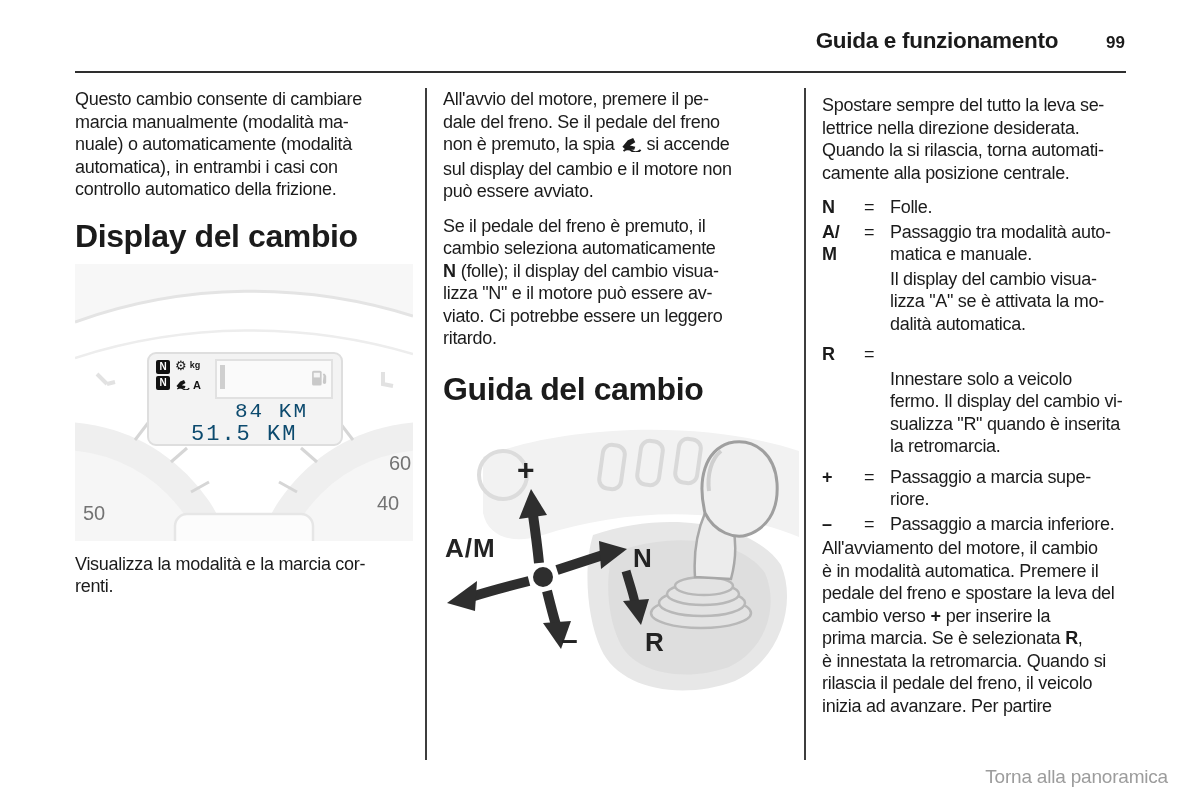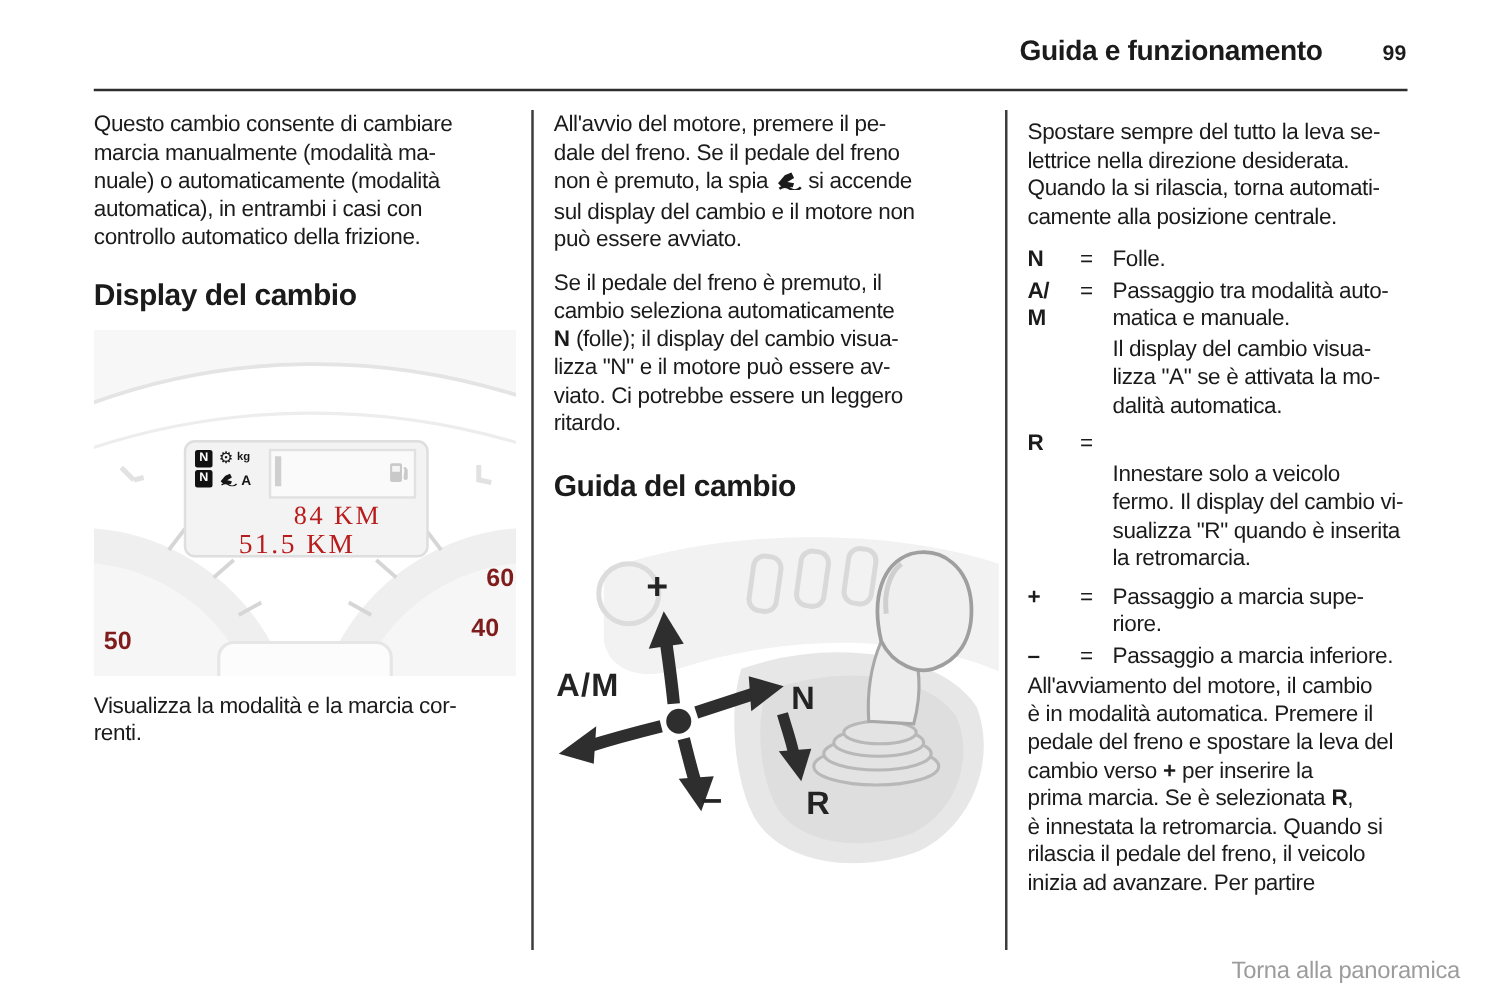--- a/index.html
+++ b/index.html
@@ -11,48 +11,48 @@
   .hdr .sec{font-weight:bold;font-size:22.5px;letter-spacing:-0.3px;}
   .hdr .pg{font-weight:bold;font-size:17px;margin-left:48px;}
   .hdr-rule{position:absolute;top:71px;left:75px;width:1051px;height:2px;background:#2e2e2e;}
   .vdiv{position:absolute;top:88px;width:2px;height:672px;background:#3d3d3d;}
   
   .col{position:absolute;top:88px;}
   #col1{left:75px;width:340px;}
   #col2{left:443px;width:358px;}
   #col3{left:822px;width:308px;}
   h1{font-size:29px;line-height:31px;letter-spacing:-0.5px;margin:6px 0 16px 0;font-weight:bold;}
-  h2{font-size:24px;line-height:27px;letter-spacing:-0.4px;margin:22px 0 14px 0;font-weight:bold;}
+  h2{font-size:32px;line-height:27px;letter-spacing:-0.4px;margin:22px 0 14px 0;font-weight:bold;}
   h3{font-size:21px;line-height:24px;letter-spacing:-0.3px;margin:16px 0 2px 0;font-weight:bold;}
   p{font-size:18px;line-height:22.5px;letter-spacing:-0.3px;margin:0 0 12px 0;}
   b.inline{margin:0 5px;}
   b.inline.tight{margin-right:0;}
   
   .def-row{display:flex;font-size:18px;line-height:22.5px;letter-spacing:-0.3px;margin-bottom:2px;}
   .def-term{width:42px;font-weight:bold;flex:none;}
   .def-eq{width:26px;flex:none;}
   .def-desc{flex:1;}
   .def-note{font-size:18px;line-height:22.5px;letter-spacing:-0.3px;margin:0 0 8px 68px;}
   
   .fig1{position:relative;width:338px;height:277px;margin-top:6px;background:#fff;overflow:hidden;}
   .fig1 svg.bg{position:absolute;left:0;top:0;}
-  .gauge-num{position:absolute;font-size:20px;font-weight:bold;color:#7f1d1d;letter-spacing:0;}
+  .gauge-num{position:absolute;font-size:20px;font-weight:normal;color:#737373;letter-spacing:0;}
   .panel{position:absolute;left:72px;top:88px;width:192px;height:90px;background:#f3f3f3;
          border:2px solid #dedede;border-radius:9px;}
   .nbox{width:14px;height:14px;background:#111;border-radius:2px;color:#fff;font-size:10px;
         font-weight:bold;text-align:center;line-height:14px;}
   .icon-col{position:absolute;left:7px;top:6px;display:flex;flex-direction:column;gap:2px;}
   .icon-row{position:absolute;left:26px;display:flex;align-items:center;gap:3px;color:#151515;}
   .icon-row .small-lbl{font-size:9px;font-weight:bold;}
   .icon-row .a-lbl{font-size:11px;font-weight:bold;}
   .inner-disp{position:absolute;left:66px;top:5px;width:114px;height:36px;background:#fafafa;
               border:2px solid #e1e1e1;}
   .cursor-bar{position:absolute;left:3px;top:4px;width:5px;height:24px;background:#cfcfcf;}
   .fuel{position:absolute;right:3px;top:4px;}
-  .odo{position:absolute;font-family:Liberation Serif, serif;color:#b91c1c;}
+  .odo{position:absolute;font-family:Liberation Mono, monospace;color:#0c4a6e;}
   
   .fig2{position:relative;width:358px;height:292px;margin-top:4px;background:#fff;overflow:hidden;}
   .lever-lbl{position:absolute;font-weight:bold;color:#232323;}
   
   .back-link{position:absolute;top:766px;right:32px;font-size:19px;color:#9c9c9c;
              letter-spacing:-0.2px;cursor:pointer;}
 </style>
 </head>
 <body>
 

